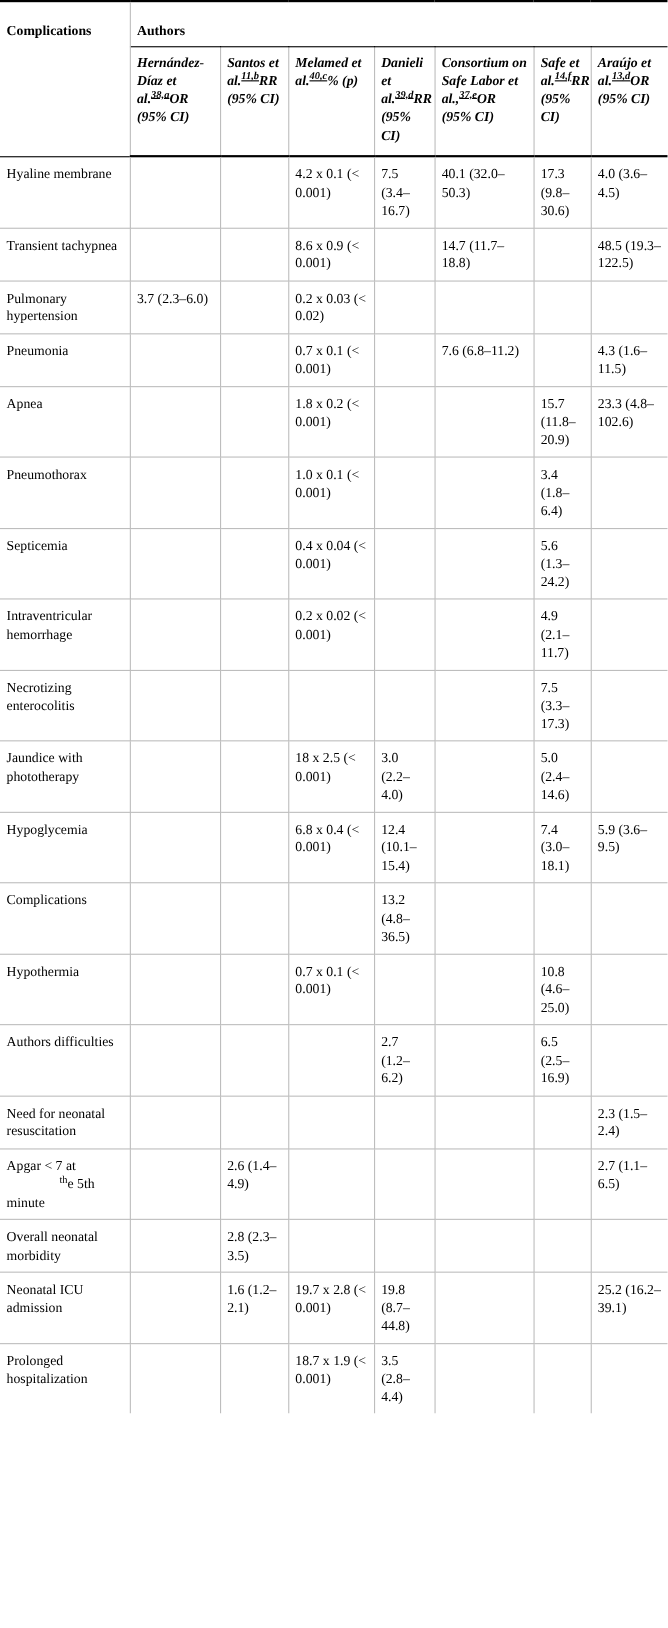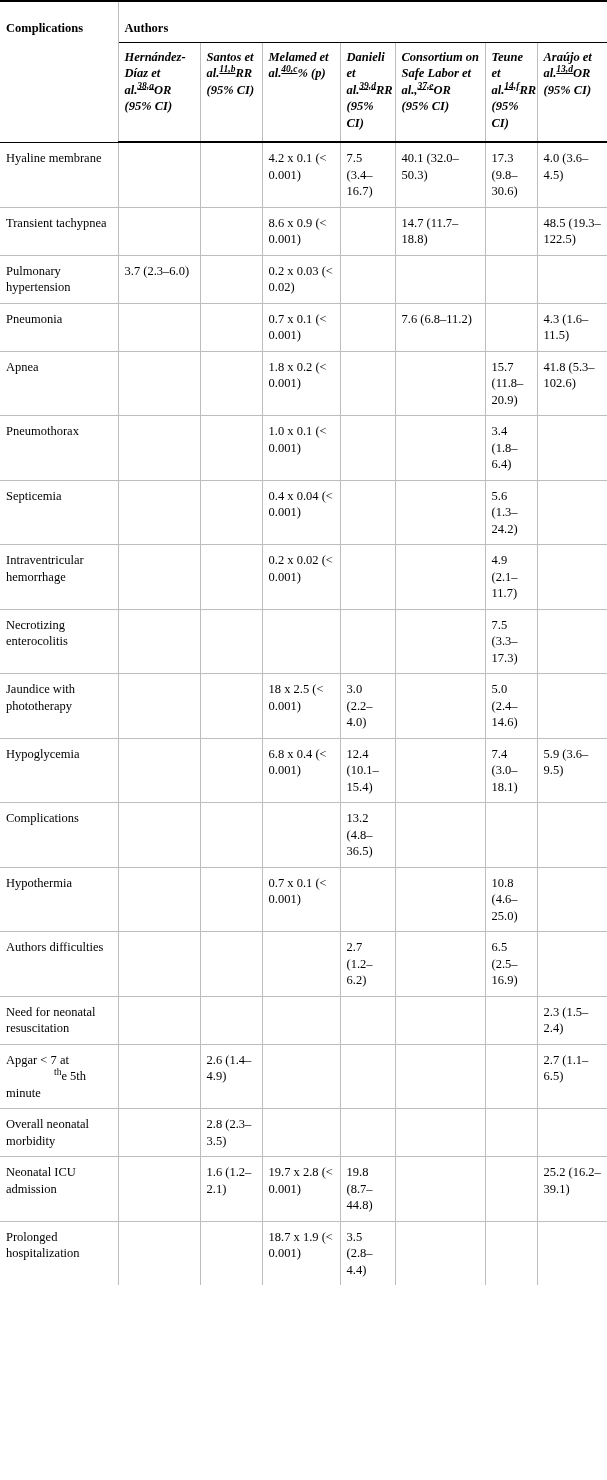--- a/index.html
+++ b/index.html
@@ -133,21 +133,21 @@
         </th>
         <th class="auth-cell">
           <span>Danieli</span>
           <span>et al.</span><span class="supref">39,d</span><span>RR (95% CI)</span>
         </th>
         <th class="auth-cell">
           <span>Consortium on Safe</span>
           <span>Labor et al.,</span><span class="supref">37,e</span><span>OR (95% CI)</span>
         </th>
         <th class="auth-cell">
-          <span>Teune</span>
+          <span>Safe</span>
           <span>et al.</span><span class="supref">14,f</span><span>RR (95% CI)</span>
         </th>
         <th class="auth-cell">
           <span>Araújo</span>
           <span>et al.</span><span class="supref">13,d</span><span>OR (95% CI)</span>
         </th>
       </tr>
     </thead>
     <tbody id="table-body">
         <tr>
@@ -191,21 +191,21 @@
           <td>4.3 (1.6–11.5)</td>
         </tr>
         <tr>
           <td class="rowlabel">Apnea</td>
           <td></td>
           <td></td>
           <td>1.8 x 0.2 (&lt; 0.001)</td>
           <td></td>
           <td></td>
           <td>15.7 (11.8–20.9)</td>
-          <td>41.8 (5.3–102.6)</td>
+          <td>23.3 (4.8–102.6)</td>
         </tr>
         <tr>
           <td class="rowlabel">Pneumothorax</td>
           <td></td>
           <td></td>
           <td>1.0 x 0.1 (&lt; 0.001)</td>
           <td></td>
           <td></td>
           <td>3.4 (1.8–6.4)</td>
           <td></td>

